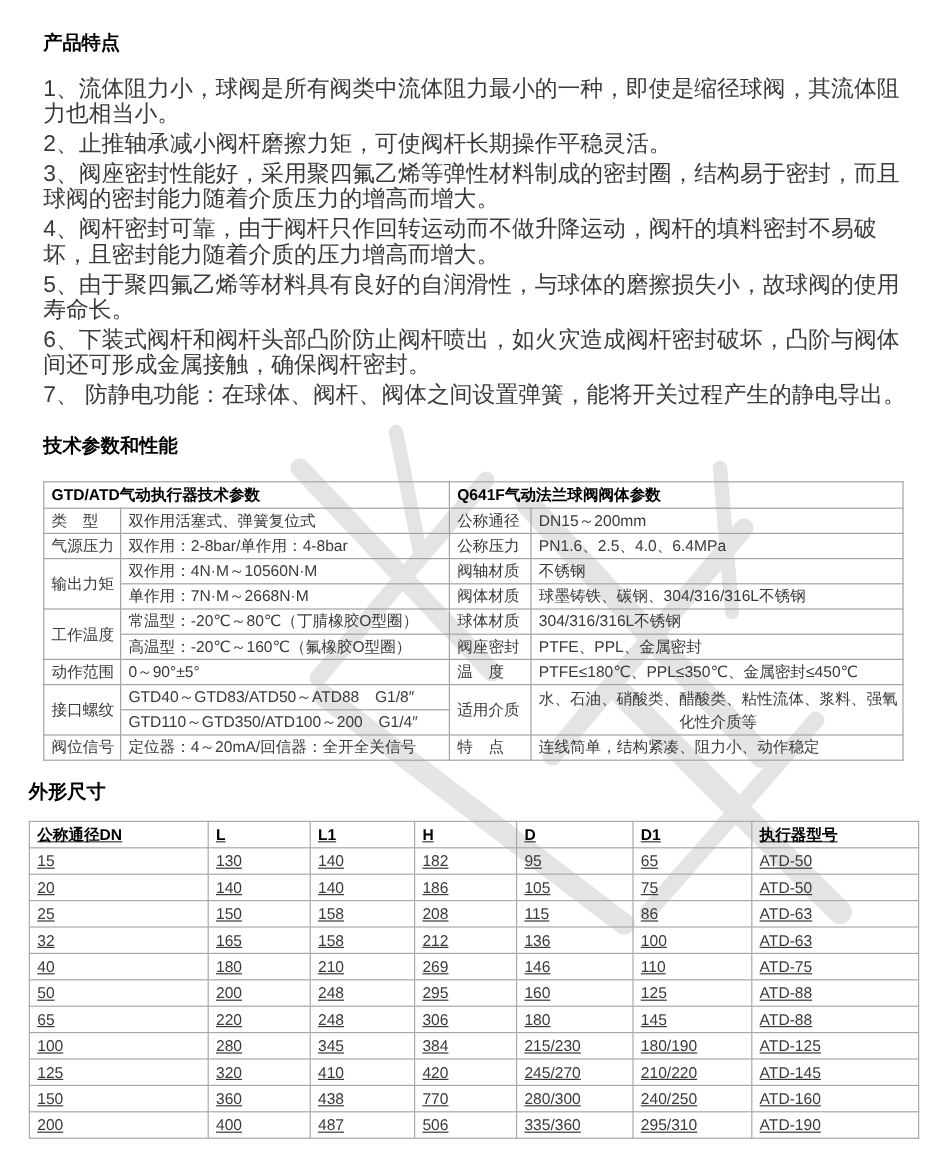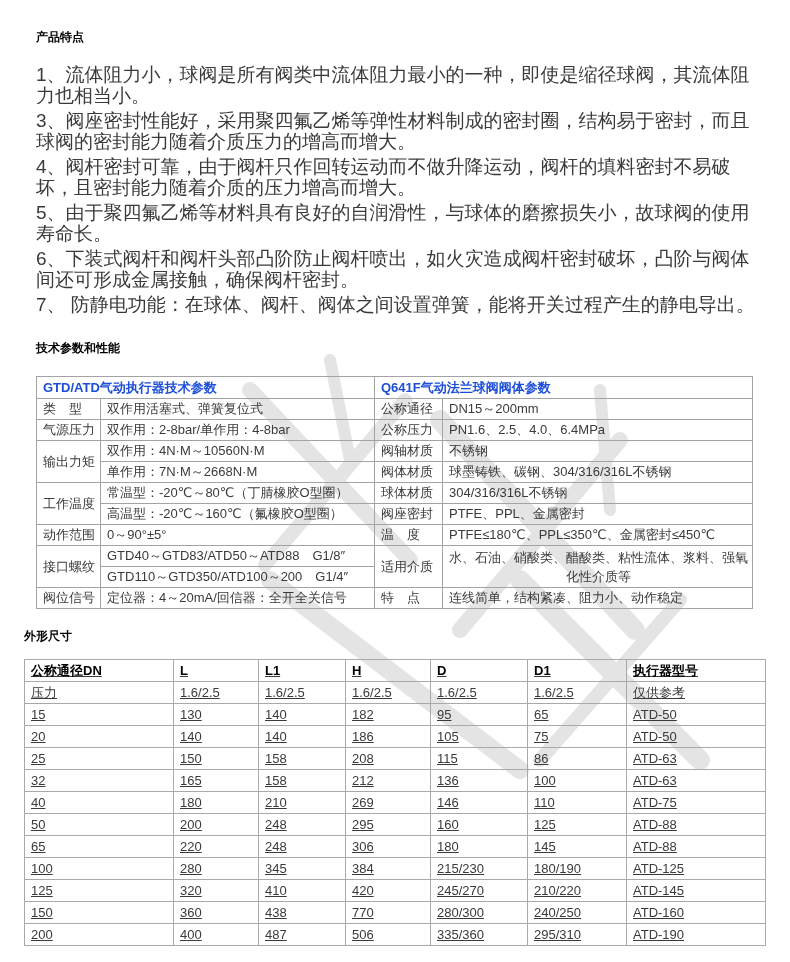--- a/index.html
+++ b/index.html
@@ -7,21 +7,21 @@
     width:790px;height:962px;
     font-family:"Liberation Sans","DejaVu Sans",sans-serif;
     color:#3a3a3a;
     -webkit-font-smoothing:antialiased;
   }
   .page{position:relative;width:790px;height:962px;overflow:hidden;background:#fff;}
   .watermark{position:absolute;left:180px;top:330px;z-index:0;pointer-events:none;}
   .content{position:relative;z-index:1;}
 
   h2.sec-title{
-    font-size:12px;font-weight:bold;color:#000;
+    font-size:16px;font-weight:bold;color:#000;
     margin:0;line-height:18px;
   }
 
   
   .features{padding:28px 34px 0 36px;}
   .feature-list{margin-top:18px;width:720px;}
   .feature-list p{margin:0 0 4px 0;font-size:19px;line-height:21px;color:#3a3a3a;}
 
   
   .tech{margin:24px 0 0 36px;}
@@ -29,21 +29,21 @@
     border-collapse:collapse;table-layout:fixed;
     width:716px;margin-top:19px;font-size:13px;background:transparent;
   }
   .tech-table th,.tech-table td{
     border:1px solid #a3a3a3;
     padding:0 4px 0 6px;
     height:20px;line-height:20px;
     text-align:left;vertical-align:middle;
     white-space:nowrap;overflow:hidden;
   }
-  .tech-table th{font-weight:bold;color:#1d4ed8;height:21px;}
+  .tech-table th{font-weight:bold;color:#000000;height:21px;}
   .tech-table td.lb{color:#3a3a3a;}
   .tech-table td.wrap{white-space:normal;line-height:19px;text-align:center;}
 
   
   .dims{margin:18px 0 0 24px;}
   .dims-table{
     border-collapse:collapse;table-layout:fixed;
     width:741px;margin-top:14px;font-size:13px;background:transparent;text-decoration:underline;
   }
   .dims-table th,.dims-table td{
@@ -73,20 +73,21 @@
       <path d="M420 60 L430 180" stroke-width="12"></path>
     </g>
   </svg>
 
   <div class="content">
 
     <section class="features">
       <h2 class="sec-title">产品特点</h2>
       <div class="feature-list">
           <p>1、流体阻力小，球阀是所有阀类中流体阻力最小的一种，即使是缩径球阀，其流体阻力也相当小。</p>
+          <p>2、止推轴承减小阀杆磨擦力矩，可使阀杆长期操作平稳灵活。</p>
           <p>3、阀座密封性能好，采用聚四氟乙烯等弹性材料制成的密封圈，结构易于密封，而且球阀的密封能力随着介质压力的增高而增大。</p>
           <p>4、阀杆密封可靠，由于阀杆只作回转运动而不做升降运动，阀杆的填料密封不易破坏，且密封能力随着介质的压力增高而增大。</p>
           <p>5、由于聚四氟乙烯等材料具有良好的自润滑性，与球体的磨擦损失小，故球阀的使用寿命长。</p>
           <p>6、下装式阀杆和阀杆头部凸阶防止阀杆喷出，如火灾造成阀杆密封破坏，凸阶与阀体间还可形成金属接触，确保阀杆密封。</p>
           <p>7、 防静电功能：在球体、阀杆、阀体之间设置弹簧，能将开关过程产生的静电导出。</p>
         </div>
     </section>
 
     <section class="tech">
       <h2 class="sec-title">技术参数和性能</h2>
@@ -181,29 +182,20 @@
               <th>L</th>
               <th>L1</th>
               <th>H</th>
               <th>D</th>
               <th>D1</th>
               <th>执行器型号</th>
             </tr>
         </thead>
         <tbody>
             <tr>
-              <td>压力</td>
-              <td>1.6/2.5</td>
-              <td>1.6/2.5</td>
-              <td>1.6/2.5</td>
-              <td>1.6/2.5</td>
-              <td>1.6/2.5</td>
-              <td>仅供参考</td>
-            </tr>
-            <tr>
               <td>15</td>
               <td>130</td>
               <td>140</td>
               <td>182</td>
               <td>95</td>
               <td>65</td>
               <td>ATD-50</td>
             </tr>
             <tr>
               <td>20</td>

